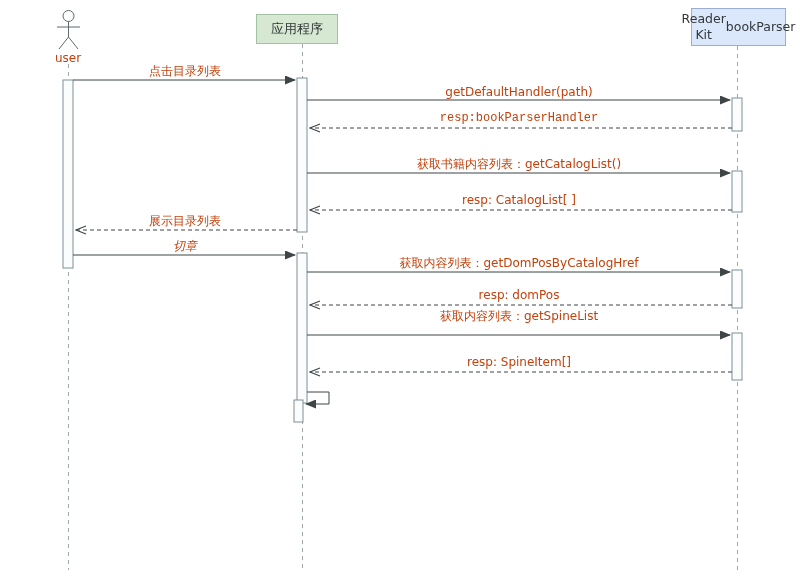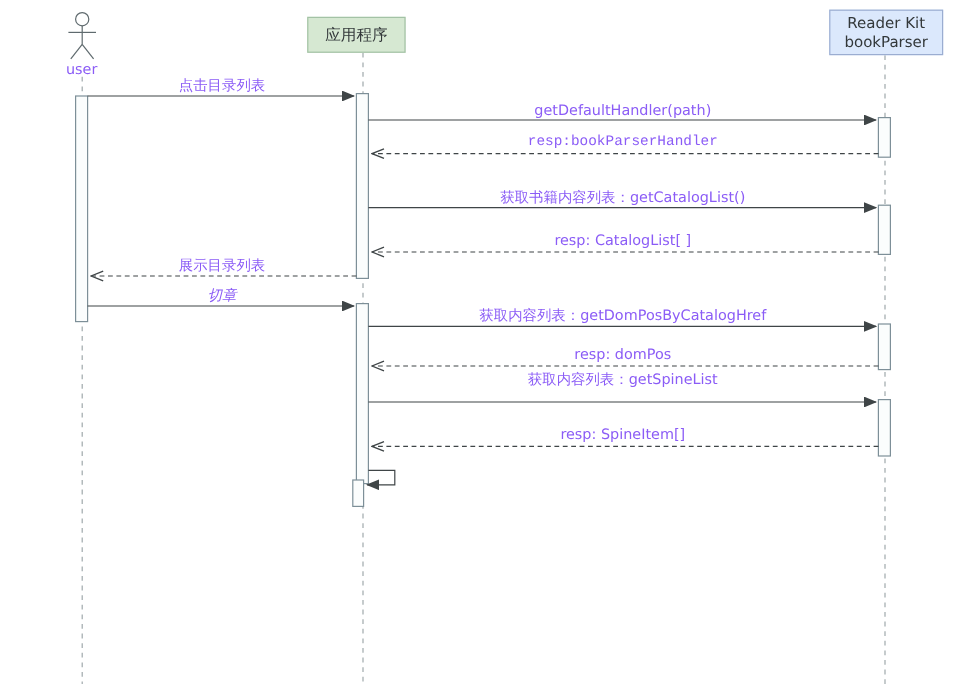--- a/index.html
+++ b/index.html
@@ -20,22 +20,22 @@
   .pbox {
     position: absolute;
     display: flex;
     align-items: center;
     justify-content: center;
     text-align: center;
     font-size: 13px;
     color: #33383a;
   }
   .pbox.app { left: 256px; top: 14px; width: 82px; height: 30px; background: #d6e8d2; border: 1px solid #a3c2a5; }
-  .pbox.reader { left: 691px; top: 8px; width: 95px; height: 38px; background: #dbe8fc; border: 1px solid #9badd1; flex-direction: column; line-height: 1.3; font-size: 12.5px; }
-  .lbl { position: absolute; font-size: 12px; color: #8b5cf6; white-space: nowrap; }
+  .pbox.reader { left: 691px; top: 8px; width: 95px; height: 38px; background: #dbe8fc; border: 1px solid #9badd1; line-height: 1.3; font-size: 12.5px; }
+  .lbl { position: absolute; font-size: 12px; color: #c2410c; white-space: nowrap; }
   .lbl.center { transform: translateX(-50%); }
 </style>
 </head>
 <body>
 
 <div class="canvas">
 
   <svg class="layer" width="800" height="582" viewBox="0 0 800 582">
     <defs>
       <marker id="arrowSolid" markerWidth="11" markerHeight="9" refX="10" refY="4.5" orient="auto" markerUnits="userSpaceOnUse">

